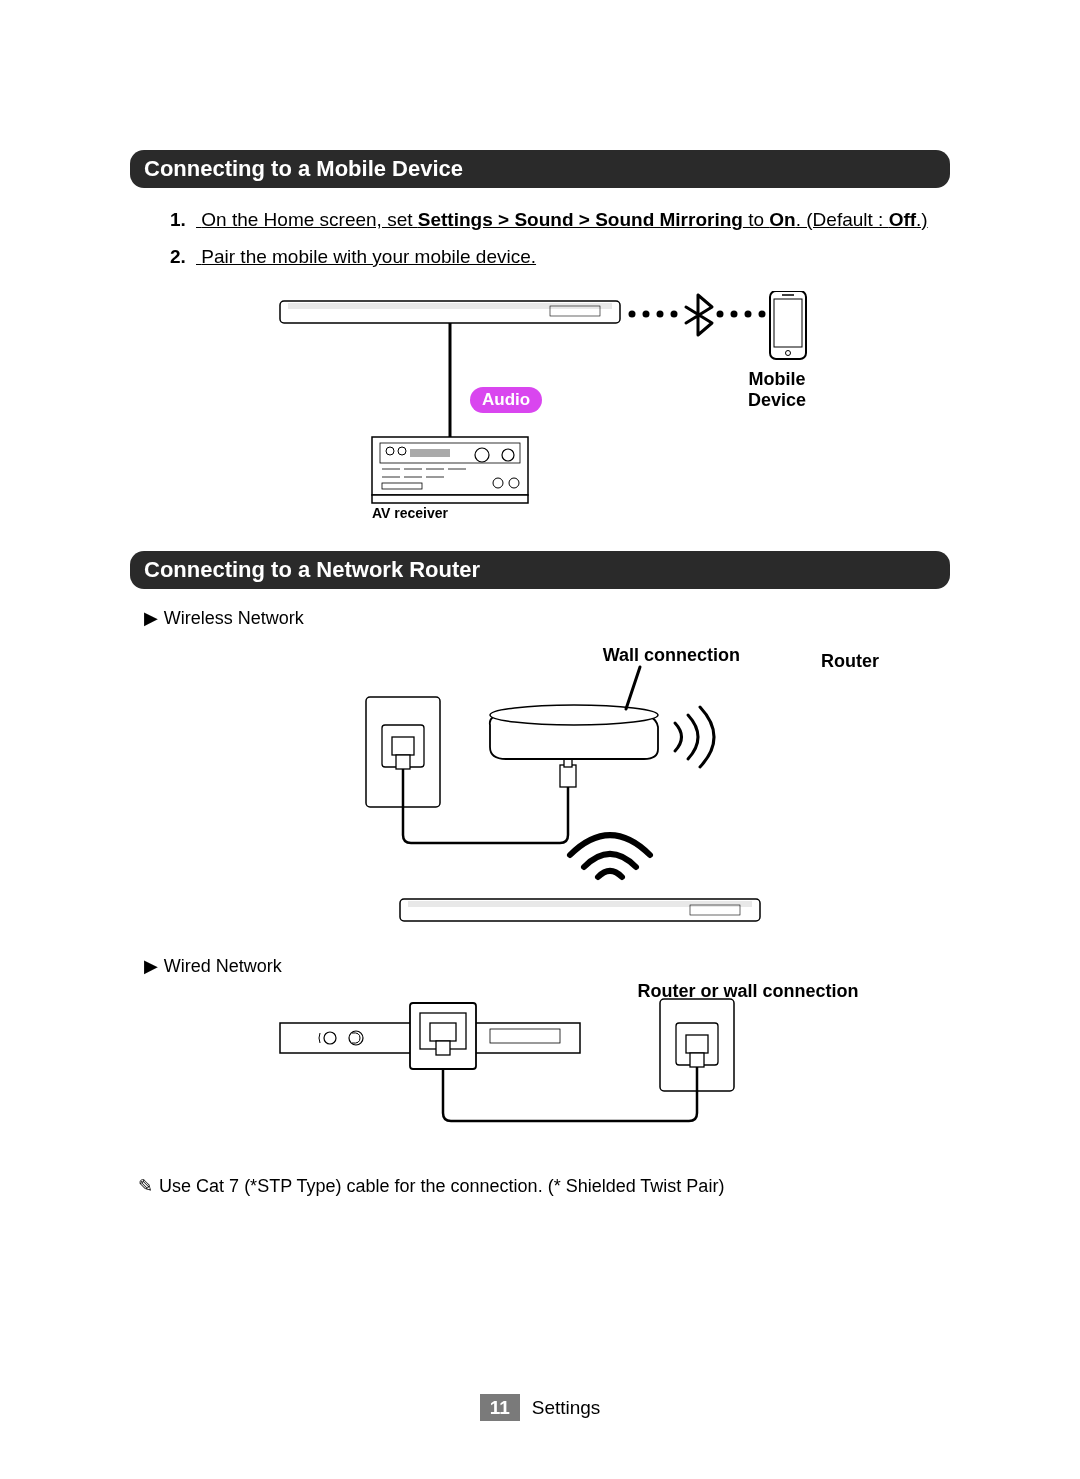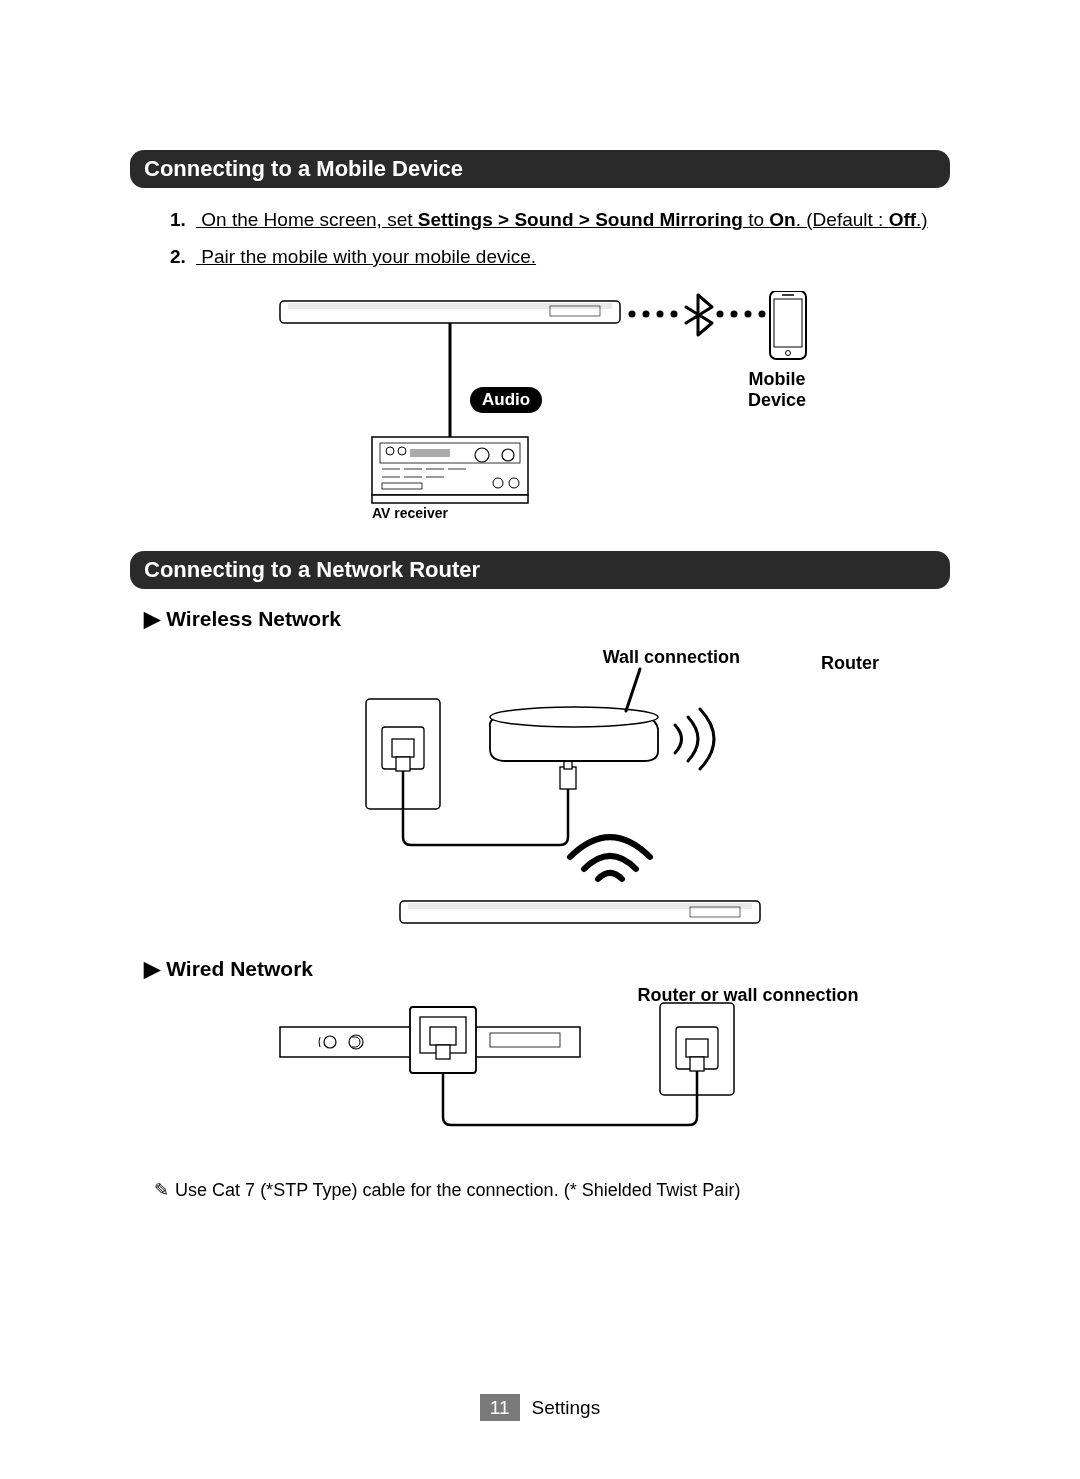--- a/index.html
+++ b/index.html
@@ -36,54 +36,54 @@
   .ol .text { display: inline; }
   .bold { font-weight: bold; }
   .diagram {
     position: relative;
     margin: 20px auto 30px auto;
   }
   .diagram-mobile { width: 540px; height: 230px; }
   .diagram-wireless { width: 460px; height: 260px; margin-top: 10px; }
   .diagram-wired { width: 540px; height: 160px; margin-top: 6px; }
   .sub-heading {
-    font-weight: bold;
-    font-size: 21px;
+    font-weight: normal;
+    font-size: 18px;
     margin: 12px 0 8px 14px;
   }
   .sub-heading .tri { margin-right: 6px; }
   .label-center {
     font-weight: bold;
     font-size: 14px;
     text-align: left;
   }
   .label-abs { position: absolute; font-weight: bold; font-size: 18px; }
   .pill {
-    background: #000000; color: #fff; font-weight: bold; font-size: 17px;
+    background: #d946ef; color: #fff; font-weight: bold; font-size: 17px;
     border-radius: 14px; padding: 3px 12px; position: absolute;
   }
   .note {
     font-size: 18px;
     margin-top: 10px;
-    margin-left: 24px;
+    margin-left: 8px;
   }
   .note-icon { font-size: 18px; margin-right: 6px; }
   svg { display: block; }
   .page-footer {
     position: absolute;
     bottom: 60px;
     left: 0; right: 0;
     text-align: center;
     font-size: 19px;
   }
   .page-num {
     background: #7a7a7a;
     color: #fff;
     padding: 3px 10px;
-    font-weight: normal;
+    font-weight: bold;
     margin-right: 12px;
   }
 </style>
 </head>
 <body>
 
 <div class="section-header">Connecting to a Mobile Device</div>
 
 <div class="ol">
   <span class="num">1.</span>

